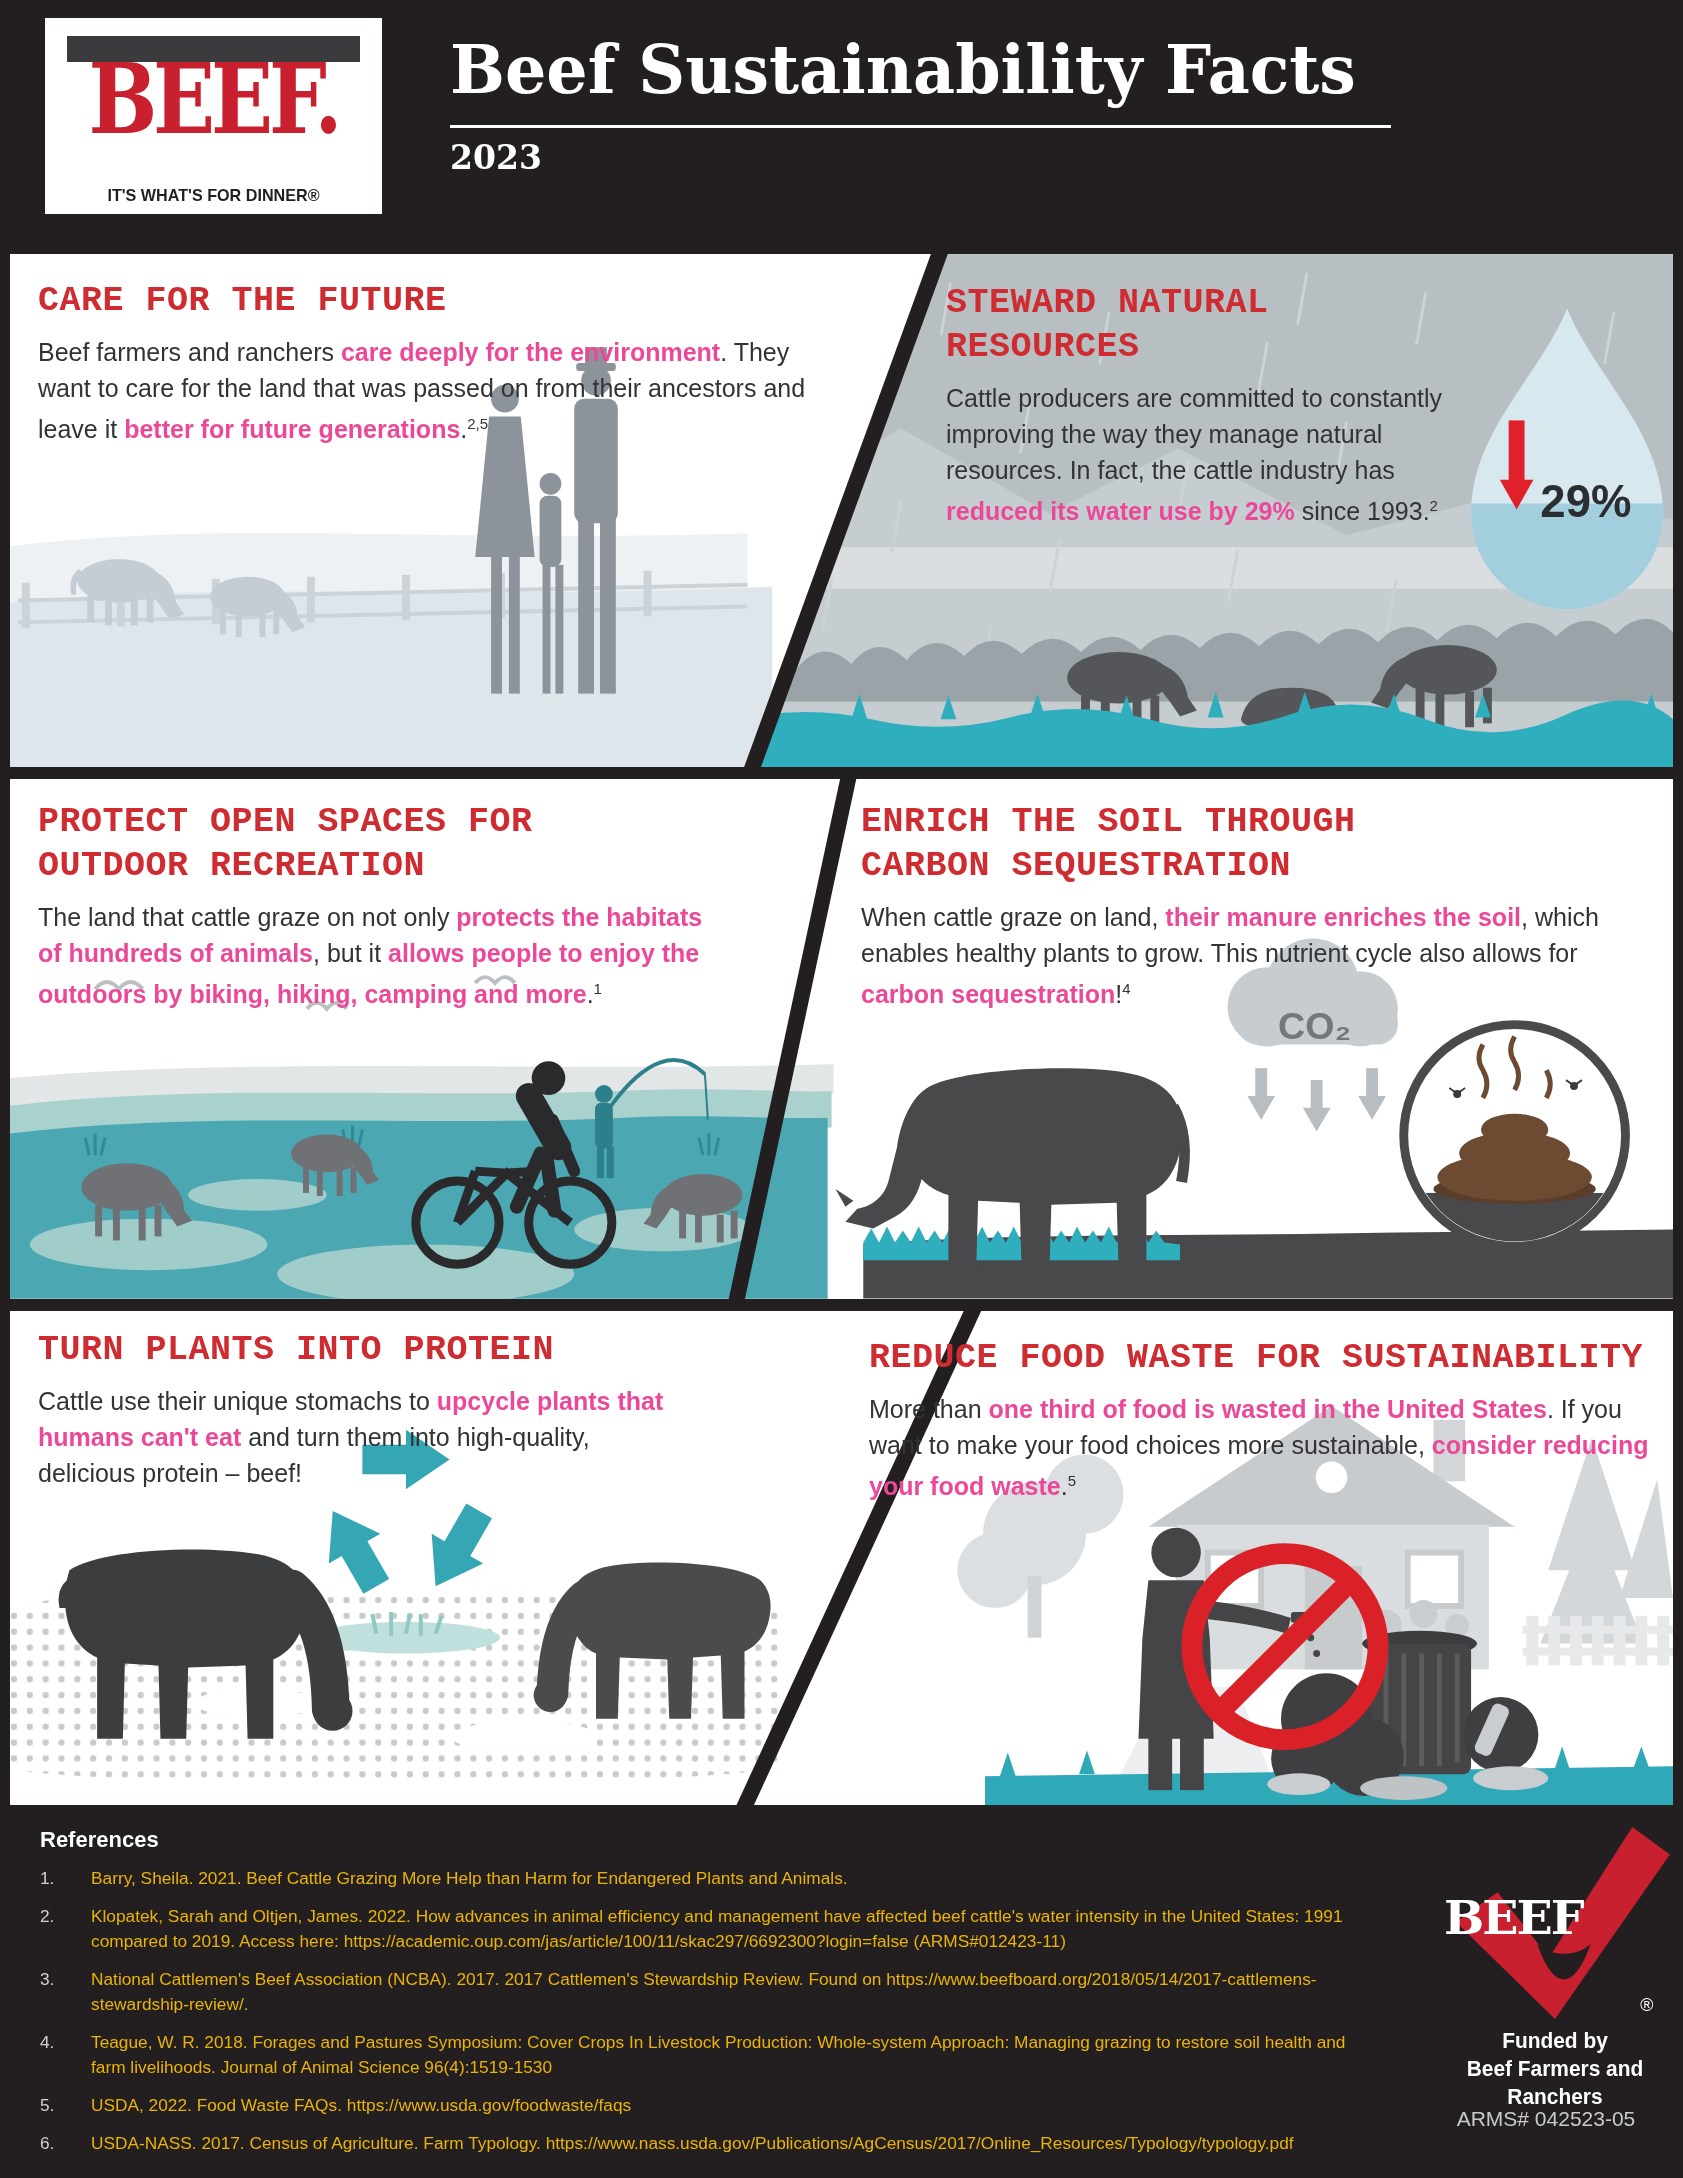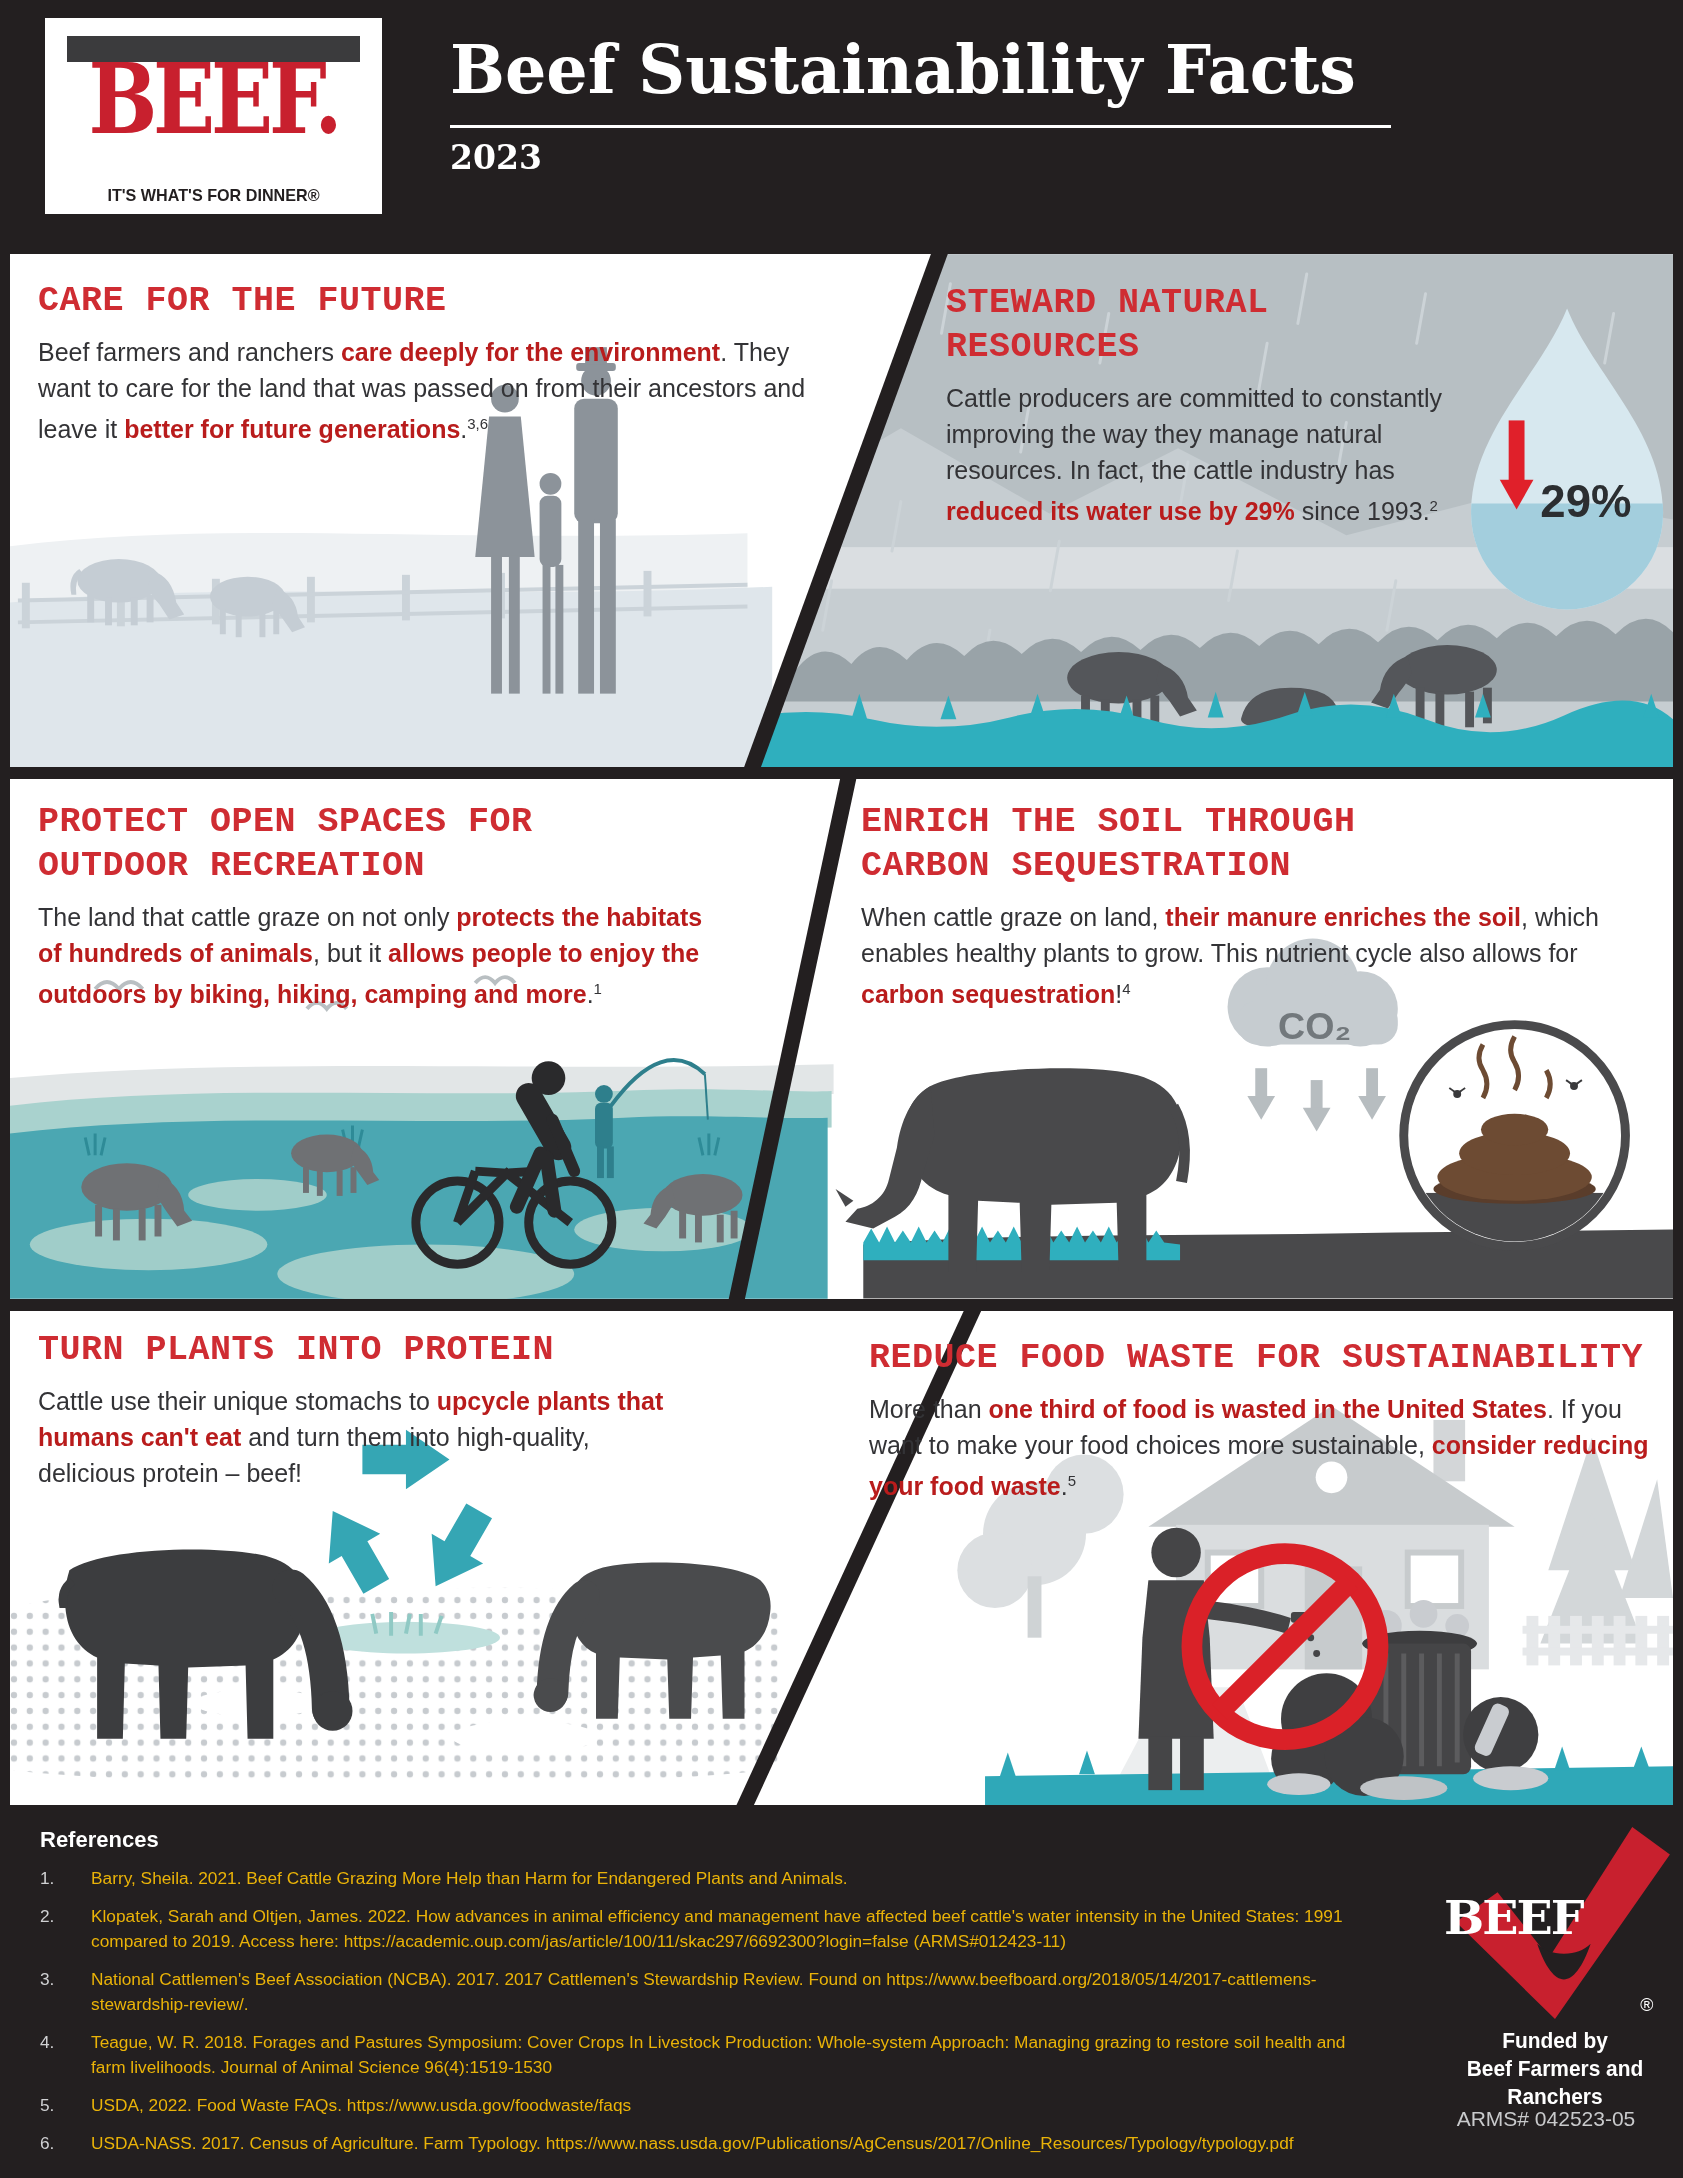--- a/index.html
+++ b/index.html
@@ -22,21 +22,21 @@
   
   .row{position:absolute;left:10px;width:1663px;background:#fff;}
   .row1{top:254px;height:513px;}
   .row2{top:779px;height:520px;}
   .row3{top:1311px;height:494px;}
   .art{position:absolute;left:0;top:0;}
   .copy{position:absolute;z-index:2;}
   .copy h2{margin:0 0 10px;font-family:Liberation Mono, monospace;font-weight:700;font-size:35px;
            color:#cf2c32;letter-spacing:0.5px;line-height:1.25;}
   .copy p{margin:0;font-size:25px;line-height:36px;color:#333336;}
-  .copy .bold{font-weight:700;color:#b91c1c;}
+  .copy .bold{font-weight:700;color:#ec4899;}
   sup{font-size:.6em;}
   .p1{left:28px;top:26px;width:772px;}
   .p2{left:936px;top:28px;width:510px;}
   .p3{left:28px;top:22px;width:683px;}
   .p4{left:851px;top:22px;width:792px;}
   .p4 h2{width:634px;}
   .p5{left:28px;top:18px;width:634px;}
   .p6{left:859px;top:26px;width:782px;}
   
   .ftr{position:absolute;top:1805px;left:0;width:1426px;height:373px;background:#231f20;}
@@ -185,21 +185,21 @@
             <rect x="1514" y="168" width="16" height="62"></rect>
             <polygon points="1505,228 1539,228 1522,258"></polygon>
           </g>
           <text x="1546" y="266" font-family="Liberation Sans, sans-serif" font-size="46" font-weight="bold" fill="#2b2e31">29%</text>
         </g>
       </g>
       <line x1="941" y1="-6" x2="748" y2="524" stroke="#231f20" stroke-width="16"></line>
     </svg>
     <div class="copy p1">
       <h2>CARE FOR THE FUTURE</h2>
-      <p><span>Beef farmers and ranchers </span><span class="bold">care deeply for the environment</span><span>. They want to care for the land that was passed on from their ancestors and leave it </span><span class="bold">better for future generations</span><span>.</span><sup>3,6</sup></p>
+      <p><span>Beef farmers and ranchers </span><span class="bold">care deeply for the environment</span><span>. They want to care for the land that was passed on from their ancestors and leave it </span><span class="bold">better for future generations</span><span>.</span><sup>2,5</sup></p>
     </div>
     <div class="copy p2">
       <h2>STEWARD NATURAL RESOURCES</h2>
       <p><span>Cattle producers are committed to constantly improving the way they manage natural resources. In fact, the cattle industry has </span><span class="bold">reduced its water use by 29%</span><span> since 1993.</span><sup>2</sup></p>
     </div>
   </section>
 
   <section class="row row2">
     <svg class="art" width="1663" height="520" viewBox="0 0 1680 525">
       <defs>

